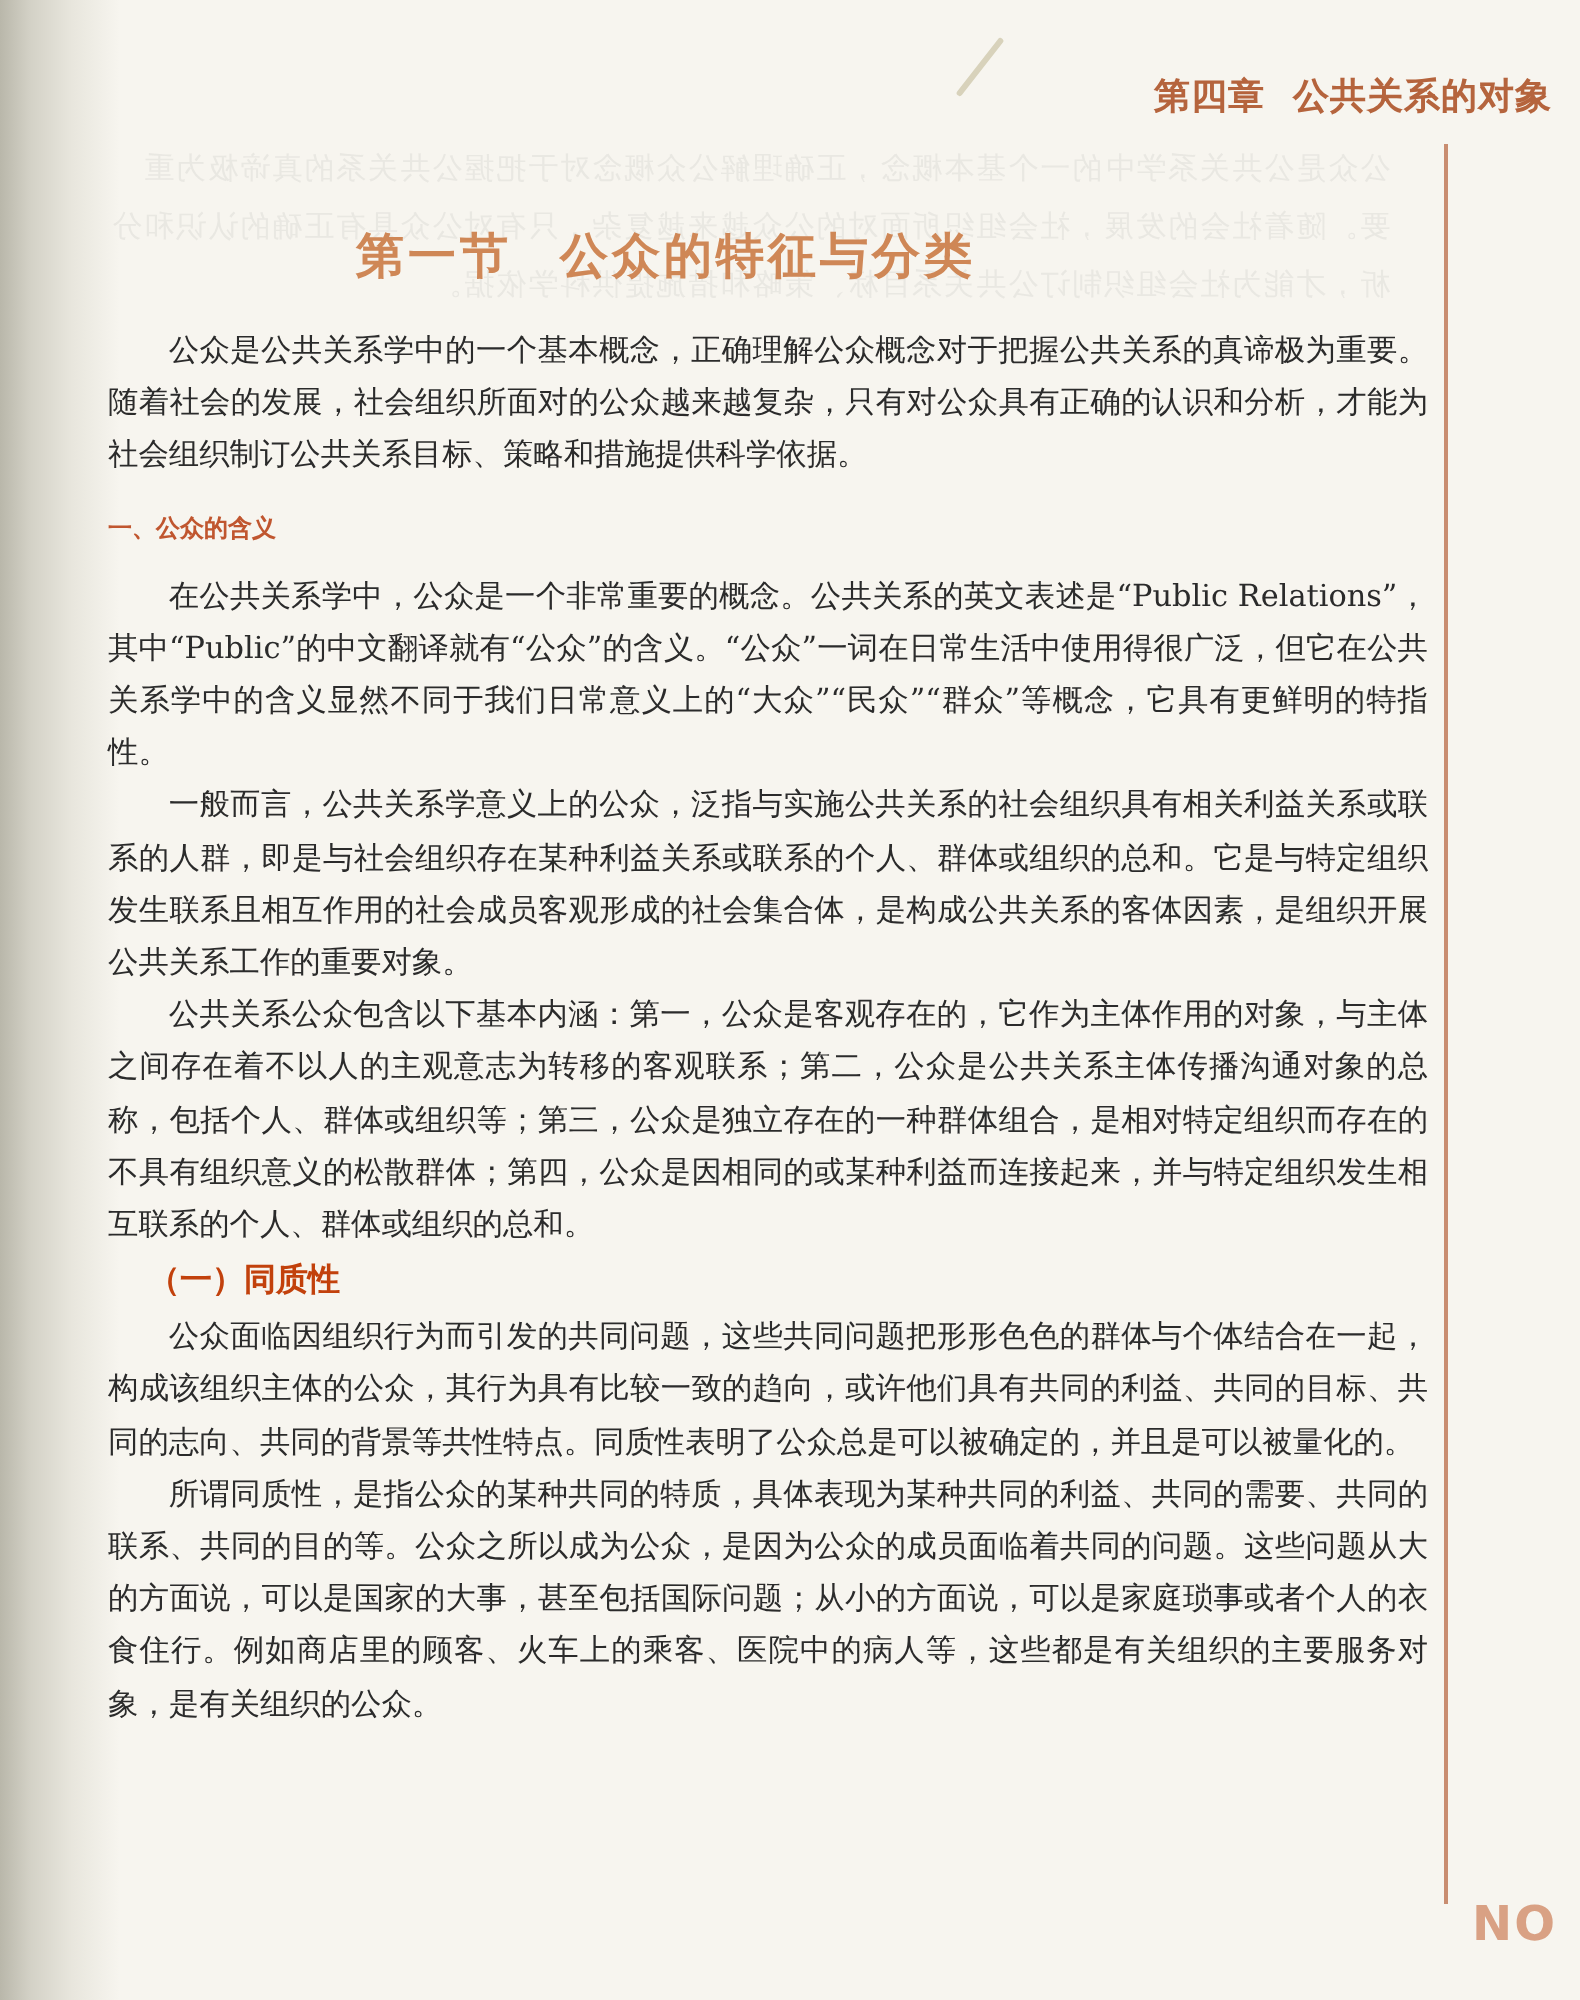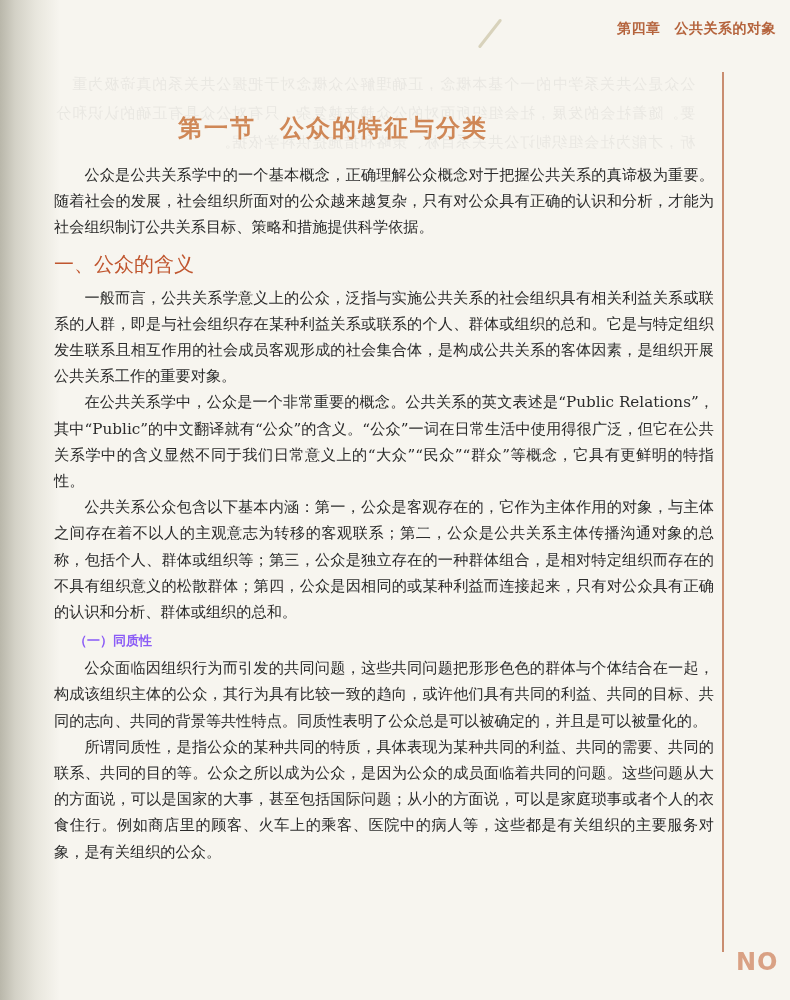--- a/index.html
+++ b/index.html
@@ -29,25 +29,25 @@
       width: 640px;
       color: rgba(120,120,120,0.10);
       font-size: 15px;
       line-height: 29px;
       letter-spacing: 1px;
       transform: scaleX(-1);
       pointer-events: none;
     }
     .chapter-header {
       position: absolute;
-      top: 20px;
+      top: 36px;
       right: 14px;
       font-family: "DejaVu Sans", "Liberation Sans", sans-serif;
       font-weight: bold;
-      font-size: 14px;
+      font-size: 18px;
       color: #b5643d;
       letter-spacing: 0.5px;
       text-align: center;
     }
     .chapter-header .gap { display: inline-block; width: 14px; }
     .divider-line {
       position: absolute;
       left: 722px;
       top: 72px;
       width: 2px;
@@ -86,31 +86,31 @@
       font-size: 15.2px;
       line-height: 26.2px;
       text-align: justify;
     }
     .content p {
       margin: 0;
       text-indent: 2em;
     }
     .h2 {
       font-family: "DejaVu Sans", "Liberation Sans", sans-serif;
-      font-weight: normal;
-      font-size: 20px;
+      font-weight: bold;
+      font-size: 12px;
       color: #c0562f;
       line-height: 24px;
       margin: 11px 0 9px 0;
     }
     .h3 {
       font-family: Liberation Serif, serif;
       font-weight: bold;
-      font-size: 13px;
-      color: #8b5cf6;
+      font-size: 16px;
+      color: #c2410c;
       line-height: 24px;
       margin: 4px 0 2px 20px;
     }
     .page-badge {
       position: absolute;
       left: 736px;
       top: 924px;
       font-family: "DejaVu Sans", "Liberation Sans", sans-serif;
       font-weight: bold;
       font-size: 24px;
@@ -136,23 +136,23 @@
 <div class="divider-line"></div>
 
 <div class="section-title">
   <span>第一节</span><span class="gap"></span><span>公众的特征与分类</span>
 </div>
 
 <div class="content">
   <p>公众是公共关系学中的一个基本概念，正确理解公众概念对于把握公共关系的真谛极为重要。随着社会的发展，社会组织所面对的公众越来越复杂，只有对公众具有正确的认识和分析，才能为社会组织制订公共关系目标、策略和措施提供科学依据。</p>
 
   <div class="h2">一、公众的含义</div>
+  <p>在公共关系学中，公众是一个非常重要的概念。公共关系的英文表述是“Public Relations”，其中“Public”的中文翻译就有“公众”的含义。“公众”一词在日常生活中使用得很广泛，但它在公共关系学中的含义显然不同于我们日常意义上的“大众”“民众”“群众”等概念，它具有更鲜明的特指性。</p>
   <p>一般而言，公共关系学意义上的公众，泛指与实施公共关系的社会组织具有相关利益关系或联系的人群，即是与社会组织存在某种利益关系或联系的个人、群体或组织的总和。它是与特定组织发生联系且相互作用的社会成员客观形成的社会集合体，是构成公共关系的客体因素，是组织开展公共关系工作的重要对象。</p>
-  <p>在公共关系学中，公众是一个非常重要的概念。公共关系的英文表述是“Public Relations”，其中“Public”的中文翻译就有“公众”的含义。“公众”一词在日常生活中使用得很广泛，但它在公共关系学中的含义显然不同于我们日常意义上的“大众”“民众”“群众”等概念，它具有更鲜明的特指性。</p>
-  <p>公共关系公众包含以下基本内涵：第一，公众是客观存在的，它作为主体作用的对象，与主体之间存在着不以人的主观意志为转移的客观联系；第二，公众是公共关系主体传播沟通对象的总称，包括个人、群体或组织等；第三，公众是独立存在的一种群体组合，是相对特定组织而存在的不具有组织意义的松散群体；第四，公众是因相同的或某种利益而连接起来，只有对公众具有正确的认识和分析、群体或组织的总和。</p>
+  <p>公共关系公众包含以下基本内涵：第一，公众是客观存在的，它作为主体作用的对象，与主体之间存在着不以人的主观意志为转移的客观联系；第二，公众是公共关系主体传播沟通对象的总称，包括个人、群体或组织等；第三，公众是独立存在的一种群体组合，是相对特定组织而存在的不具有组织意义的松散群体；第四，公众是因相同的或某种利益而连接起来，并与特定组织发生相互联系的个人、群体或组织的总和。</p>
 
 
   <div class="h3">（一）同质性</div>
   <p>公众面临因组织行为而引发的共同问题，这些共同问题把形形色色的群体与个体结合在一起，构成该组织主体的公众，其行为具有比较一致的趋向，或许他们具有共同的利益、共同的目标、共同的志向、共同的背景等共性特点。同质性表明了公众总是可以被确定的，并且是可以被量化的。</p>
   <p>所谓同质性，是指公众的某种共同的特质，具体表现为某种共同的利益、共同的需要、共同的联系、共同的目的等。公众之所以成为公众，是因为公众的成员面临着共同的问题。这些问题从大的方面说，可以是国家的大事，甚至包括国际问题；从小的方面说，可以是家庭琐事或者个人的衣食住行。例如商店里的顾客、火车上的乘客、医院中的病人等，这些都是有关组织的主要服务对象，是有关组织的公众。</p>
 </div>
 
 <div class="page-badge">NO</div>
 
 </body></html>

